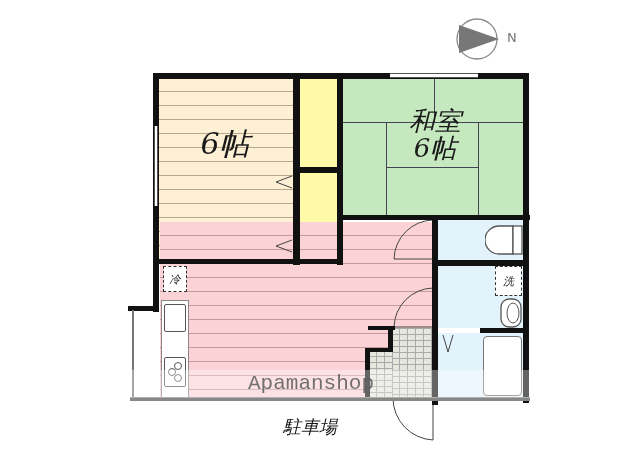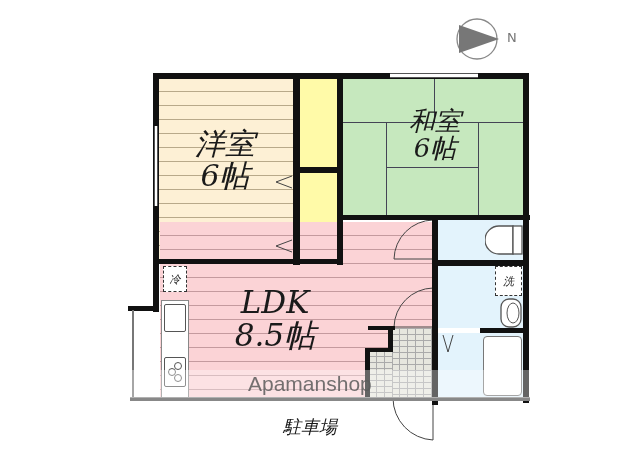--- a/index.html
+++ b/index.html
@@ -4,21 +4,21 @@
 <style>
   html, body { margin:0; padding:0; background:#ffffff; }
   body { width:640px; height:455px; position:relative; overflow:hidden; font-family:"DejaVu Serif", serif; }
   .abs { position:absolute; }
   .room-label { position:absolute; text-align:center; font-style:italic; color:#1a1a1a; line-height:1.05; font-family:"DejaVu Serif", serif; }
   .wall { position:absolute; background:#111; }
   .thin { position:absolute; background:#555; }
   .small-label { position:absolute; font-size:11px; font-style:italic; color:#222; text-align:center; font-family:"DejaVu Serif", serif; }
   .dashed-box { position:absolute; border:1px dashed #333; background:#fff; box-sizing:border-box; }
   .fixture { position:absolute; border:1.5px solid #555; background:#fff; box-sizing:border-box; }
-  .watermark { position:absolute; font-family:Liberation Sans, sans-serif; font-size:21px; color:rgba(90,90,90,0.85); letter-spacing:0px; }
+  .watermark { position:absolute; font-family:Liberation Mono, monospace; font-size:21px; color:rgba(90,90,90,0.85); letter-spacing:0px; }
   .watermark-band { position:absolute; background:rgba(255,255,255,0.35); }
 </style>
 </head>
 <body>
 
 <div class="abs" style="left:453px;top:17px;width:60px;height:44px;">
   <svg width="50" height="44" viewBox="0 0 50 44" style="position:absolute;left:0;top:0;">
     <circle cx="24" cy="22" r="20" fill="none" stroke="#888" stroke-width="1.3"></circle>
     <polygon points="6,8 6,36 46,22" fill="#777"></polygon>
   </svg>
@@ -108,29 +108,24 @@
   <div class="wall" style="left:368px;top:326px;width:27px;height:4px;"></div>
   <div class="wall" style="left:388px;top:326px;width:5px;height:26px;"></div>
   <div class="wall" style="left:365px;top:348px;width:26px;height:4px;"></div>
   <div class="wall" style="left:365px;top:348px;width:5px;height:52px;"></div>
   <div class="thin" style="left:130px;top:397px;width:400px;height:4px;background:#888;"></div>
 
   <div class="abs" style="left:154px;top:126px;width:4px;height:80px;background:#fff;border-left:1px solid #555;border-right:1px solid #555;box-sizing:border-box;"></div>
   <div class="abs" style="left:390px;top:73px;width:88px;height:5px;background:#fff;border-top:1px solid #555;border-bottom:1px solid #555;box-sizing:border-box;"></div>
 
   <div class="room-label" style="left:170px;top:128px;width:110px;font-size:30px;">
-    <div>洋室</div>
     <div>6帖</div>
   </div>
   <div class="room-label" style="left:380px;top:108px;width:110px;font-size:26px;">
     <div>和室</div>
     <div>6帖</div>
-  </div>
-  <div class="room-label" style="left:210px;top:286px;width:130px;font-size:31px;">
-    <div>LDK</div>
-    <div>8.5帖</div>
   </div>
 
   <div class="watermark-band" style="left:0;top:370px;width:640px;height:28px;"></div>
   <div class="watermark" style="left:248px;top:372px;">Apamanshop</div>
 
   <div class="room-label" style="left:260px;top:418px;width:100px;font-size:18px;">駐車場</div>
 </div>
 
 </body></html>

